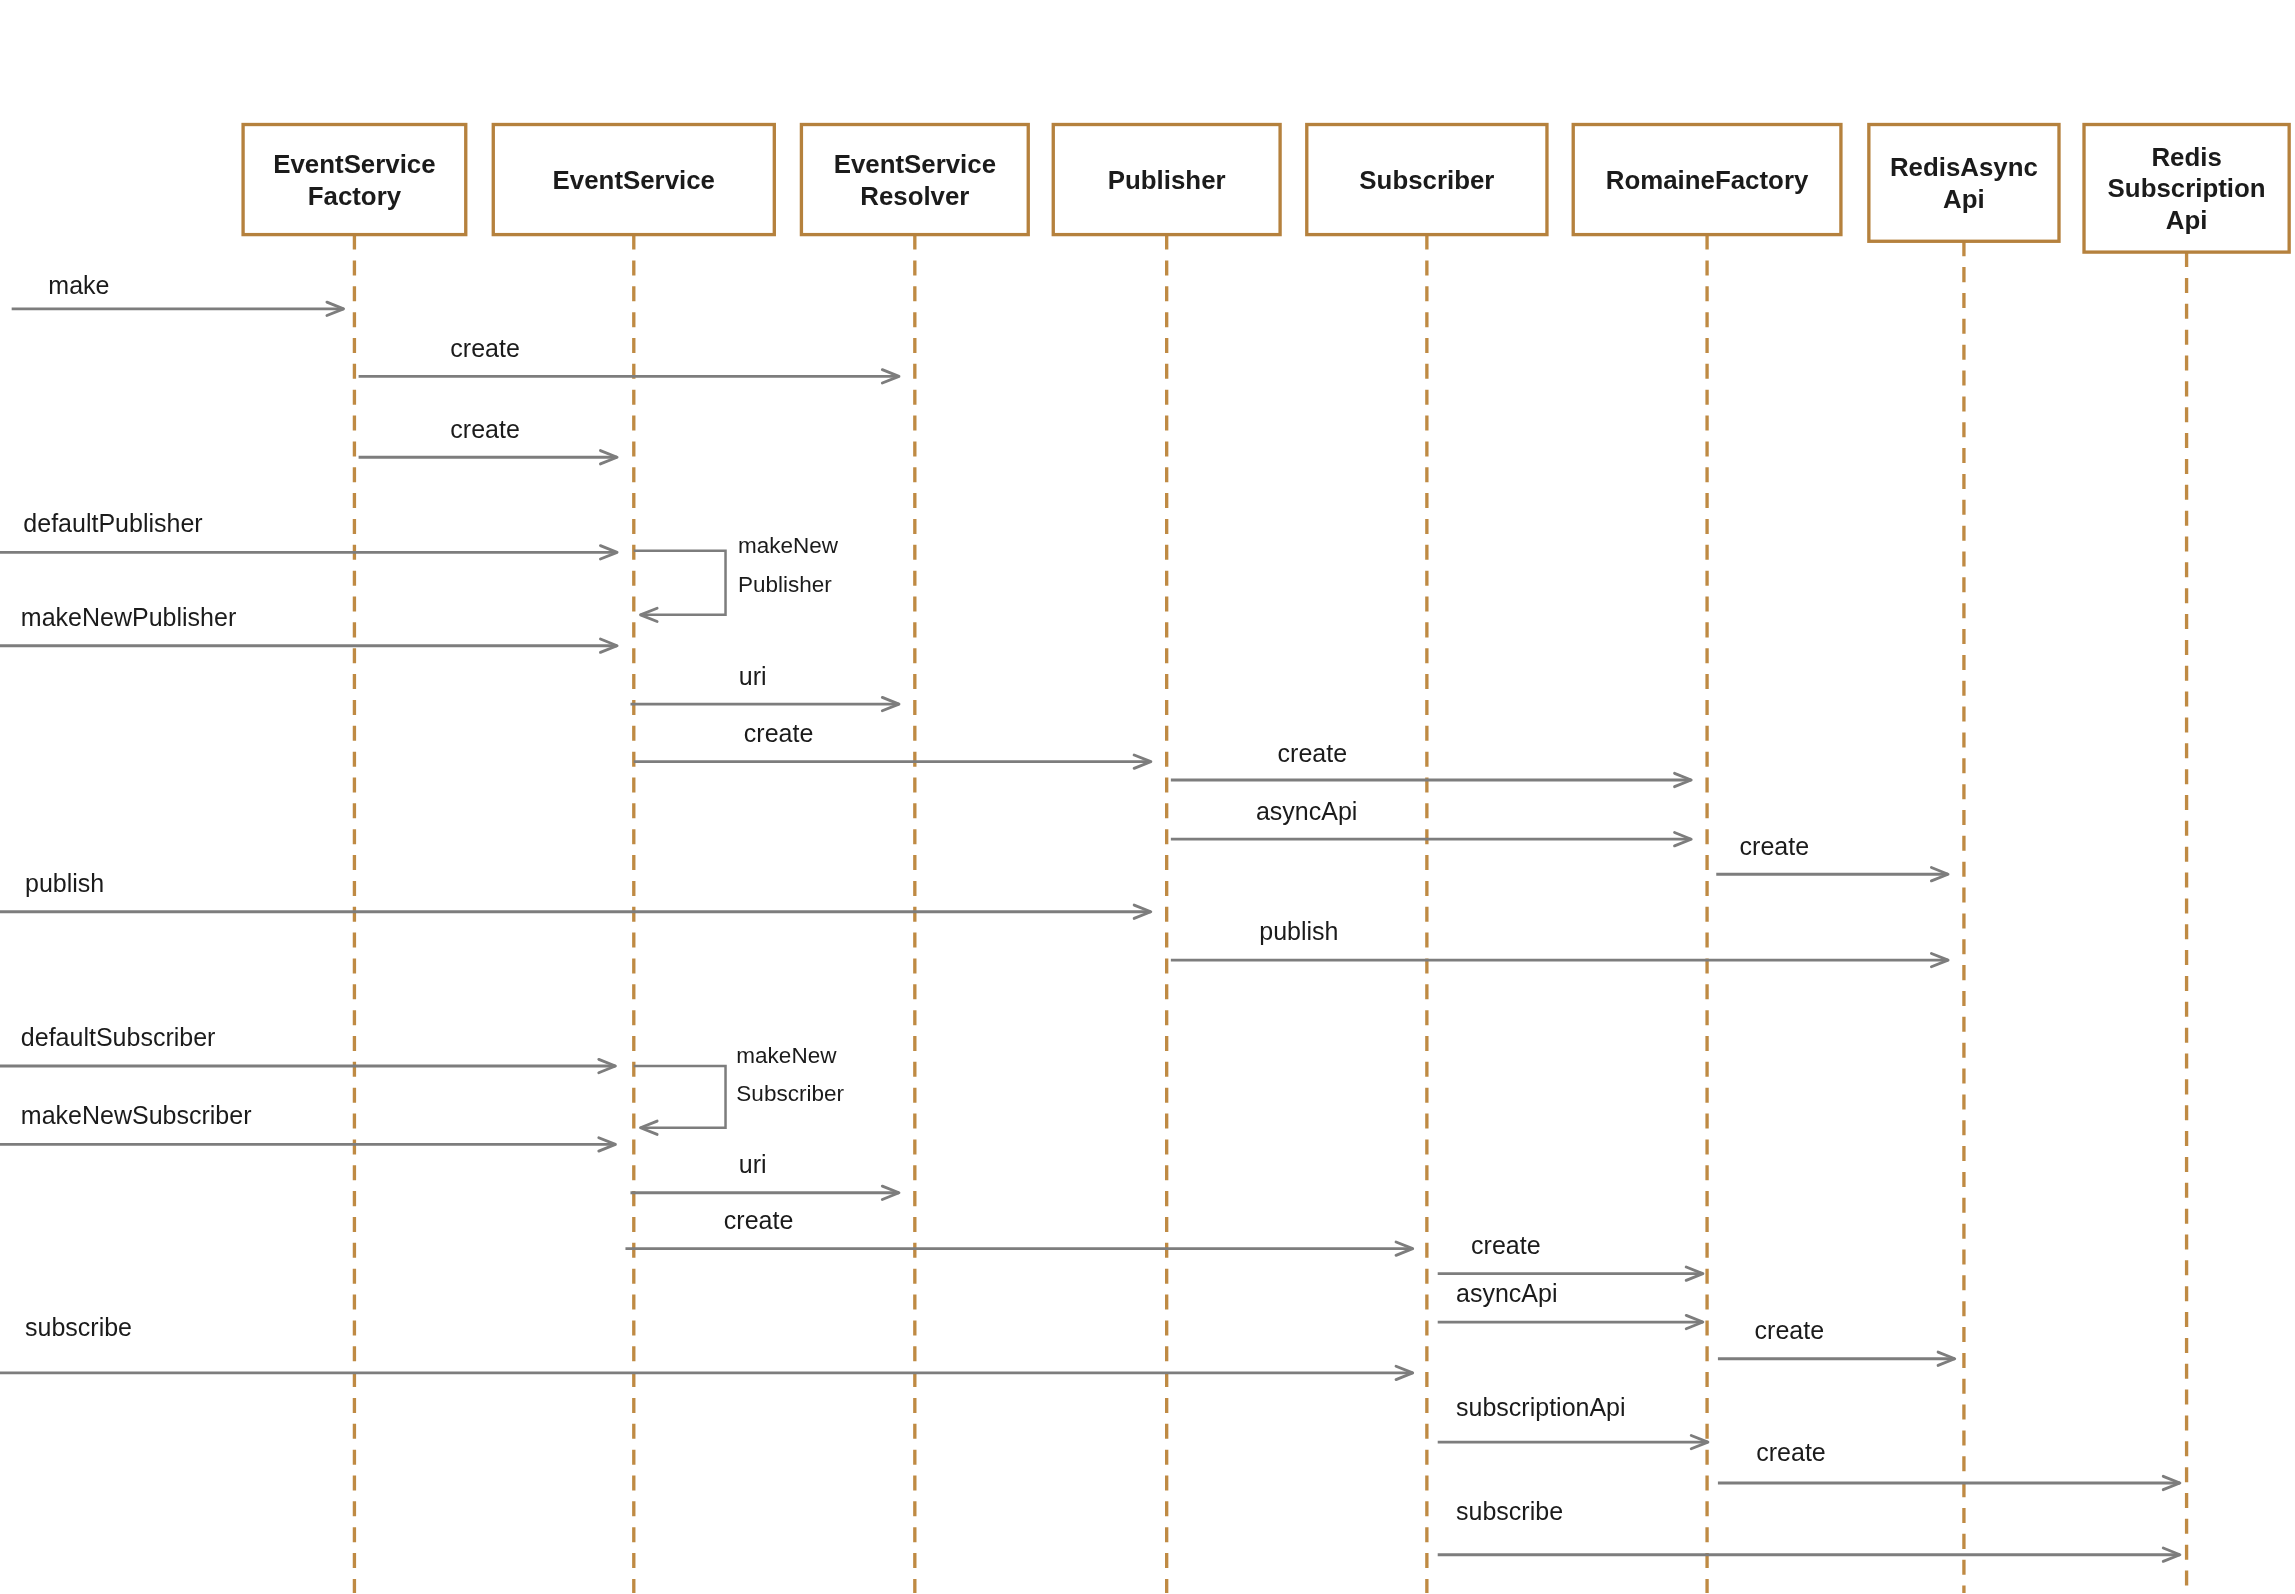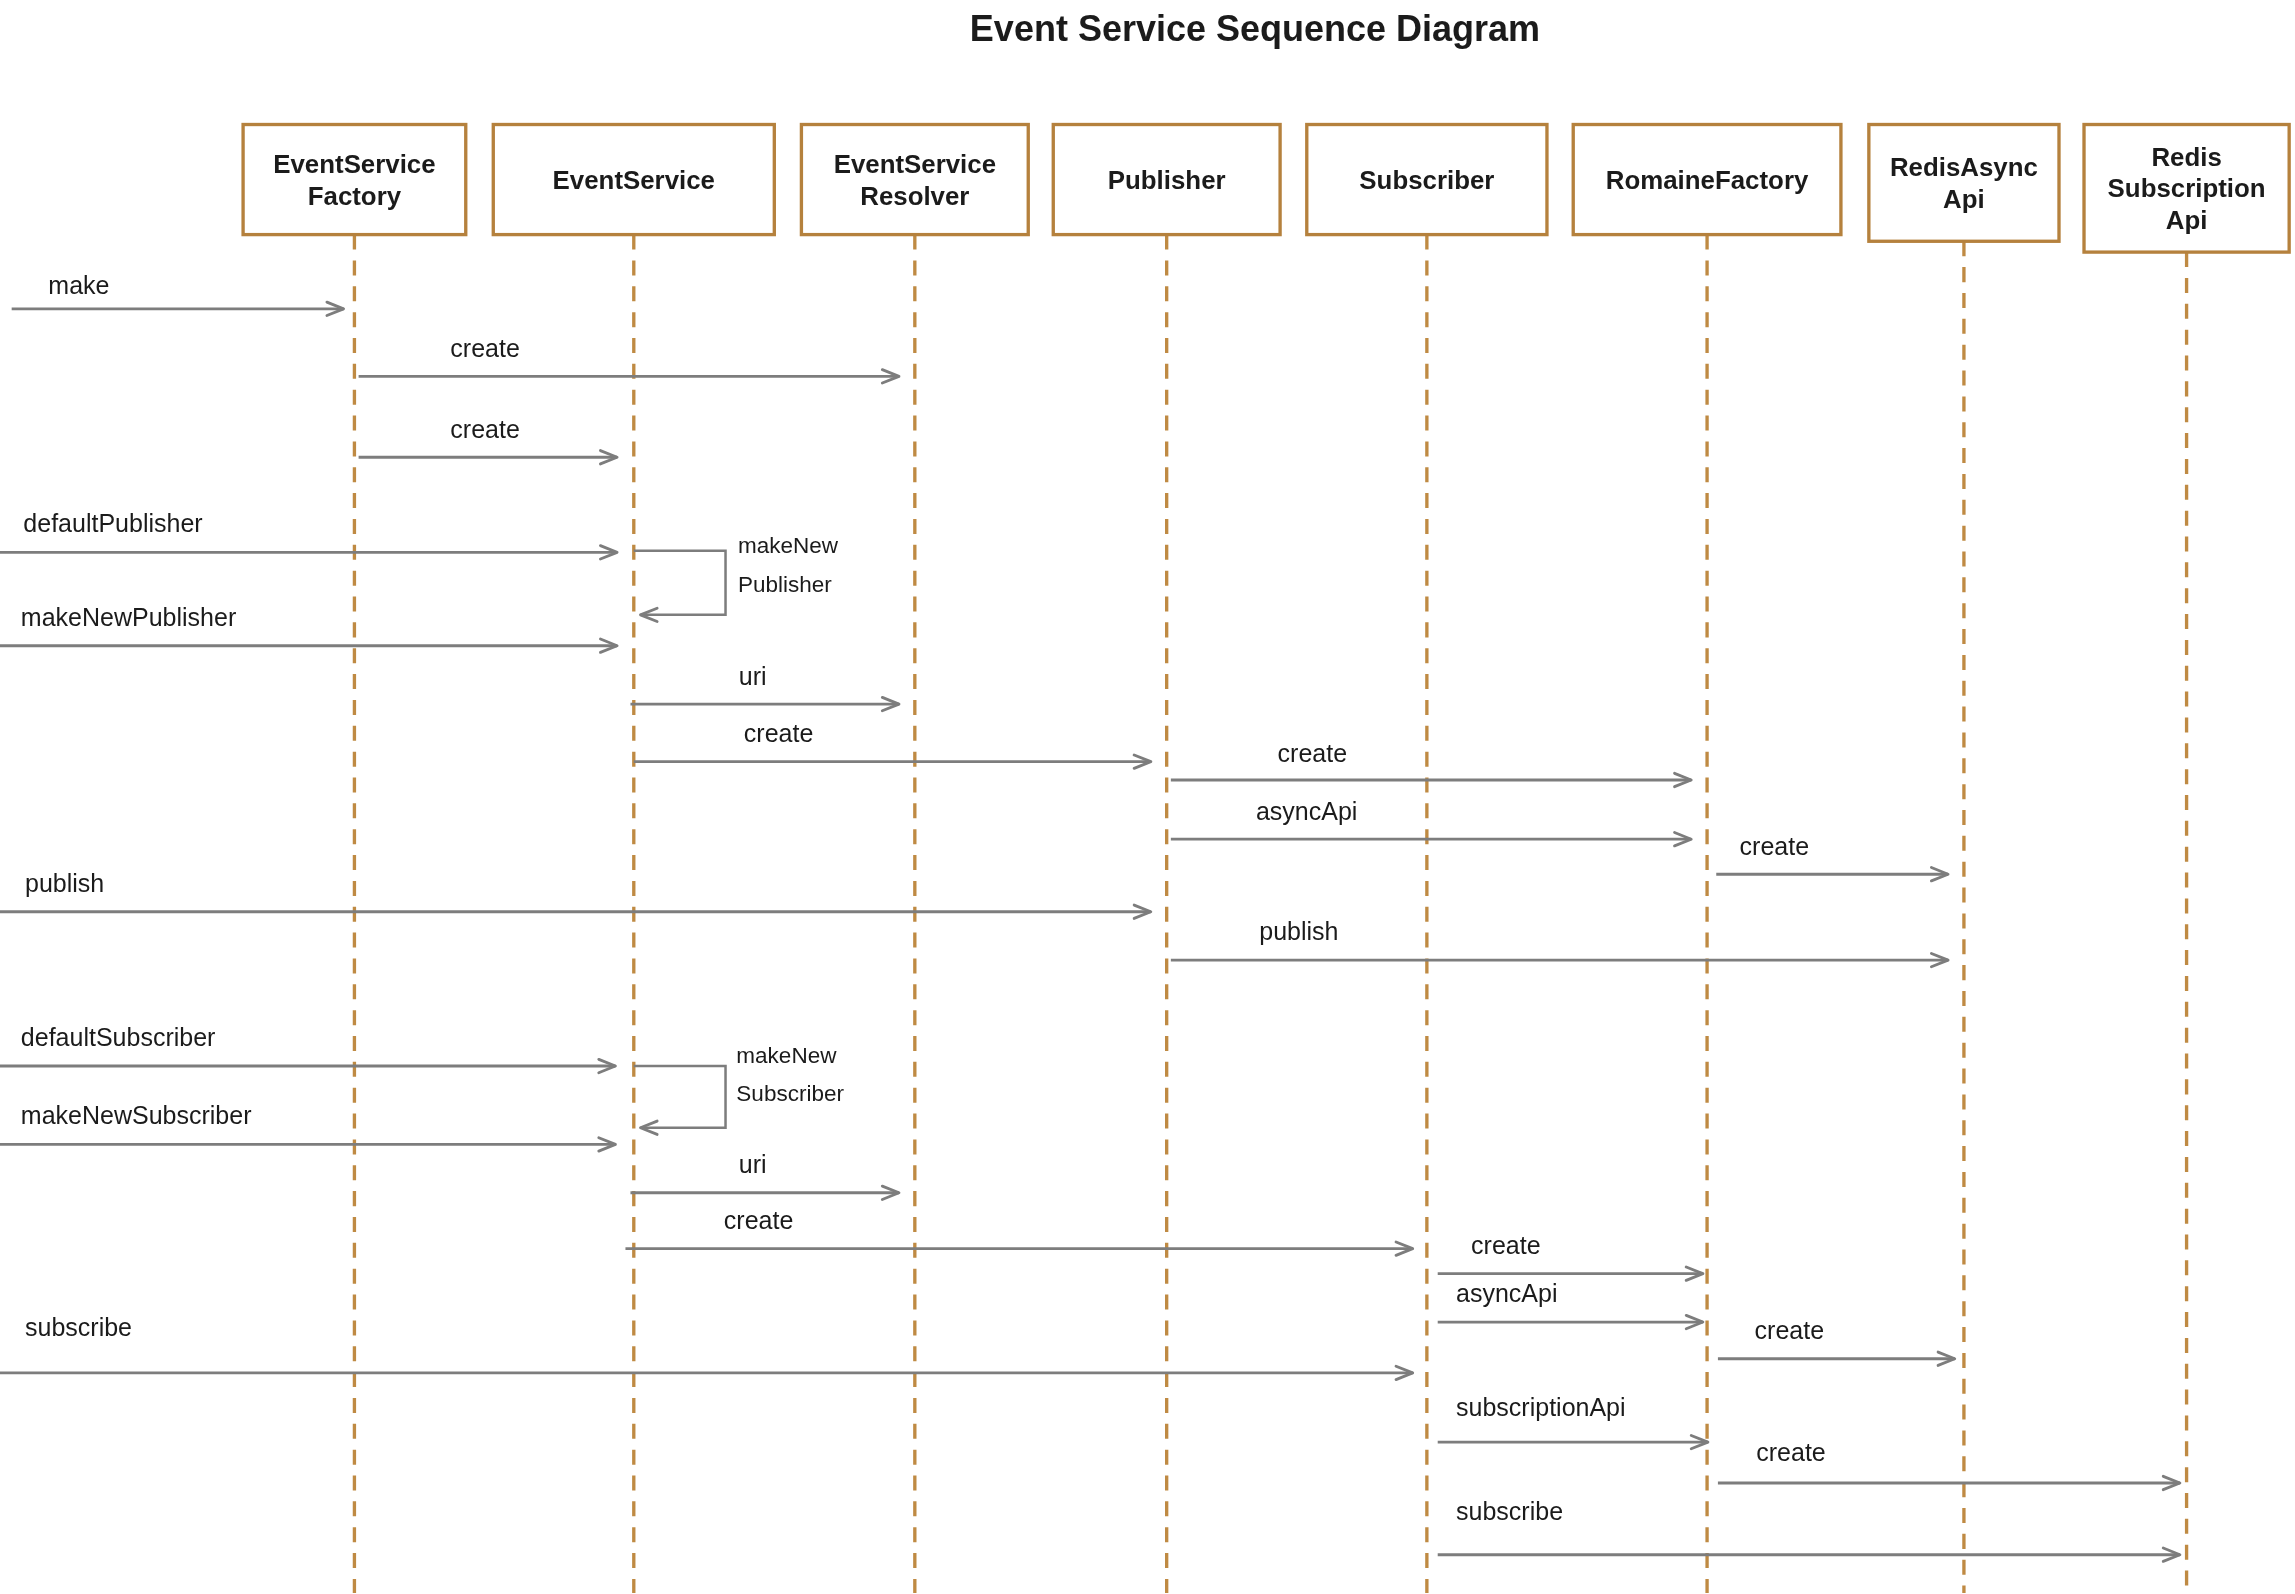--- a/index.html
+++ b/index.html
@@ -27,21 +27,20 @@
     left: 0;
   }
   svg.seq text {
     font-family: "Liberation Sans", sans-serif;
   }
 </style>
 </head>
 <body>
 
 <div class="page">
-  <div class="diagram-title">Event Service Sequence Diagram</div>
   <svg class="seq" id="seq-svg" width="2295" height="1595" viewBox="0 0 2752 1912">
       <defs>
         <marker id="arrow" viewBox="0 0 26 22" markerWidth="26" markerHeight="22" refX="23" refY="11" orient="auto" markerUnits="userSpaceOnUse">
           <path d="M3,3 L23,11 L3,19" fill="none" stroke="#7d7d7d" stroke-width="3.4" stroke-linecap="round" stroke-linejoin="round"></path>
         </marker>
       </defs>
       <line x1="425" y1="281" x2="425" y2="1910" stroke="#bf8a43" stroke-width="4" stroke-dasharray="18 13"></line>
       <line x1="760" y1="281" x2="760" y2="1910" stroke="#bf8a43" stroke-width="4" stroke-dasharray="18 13"></line>
       <line x1="1097" y1="281" x2="1097" y2="1910" stroke="#bf8a43" stroke-width="4" stroke-dasharray="18 13"></line>
       <line x1="1399" y1="281" x2="1399" y2="1910" stroke="#bf8a43" stroke-width="4" stroke-dasharray="18 13"></line>

